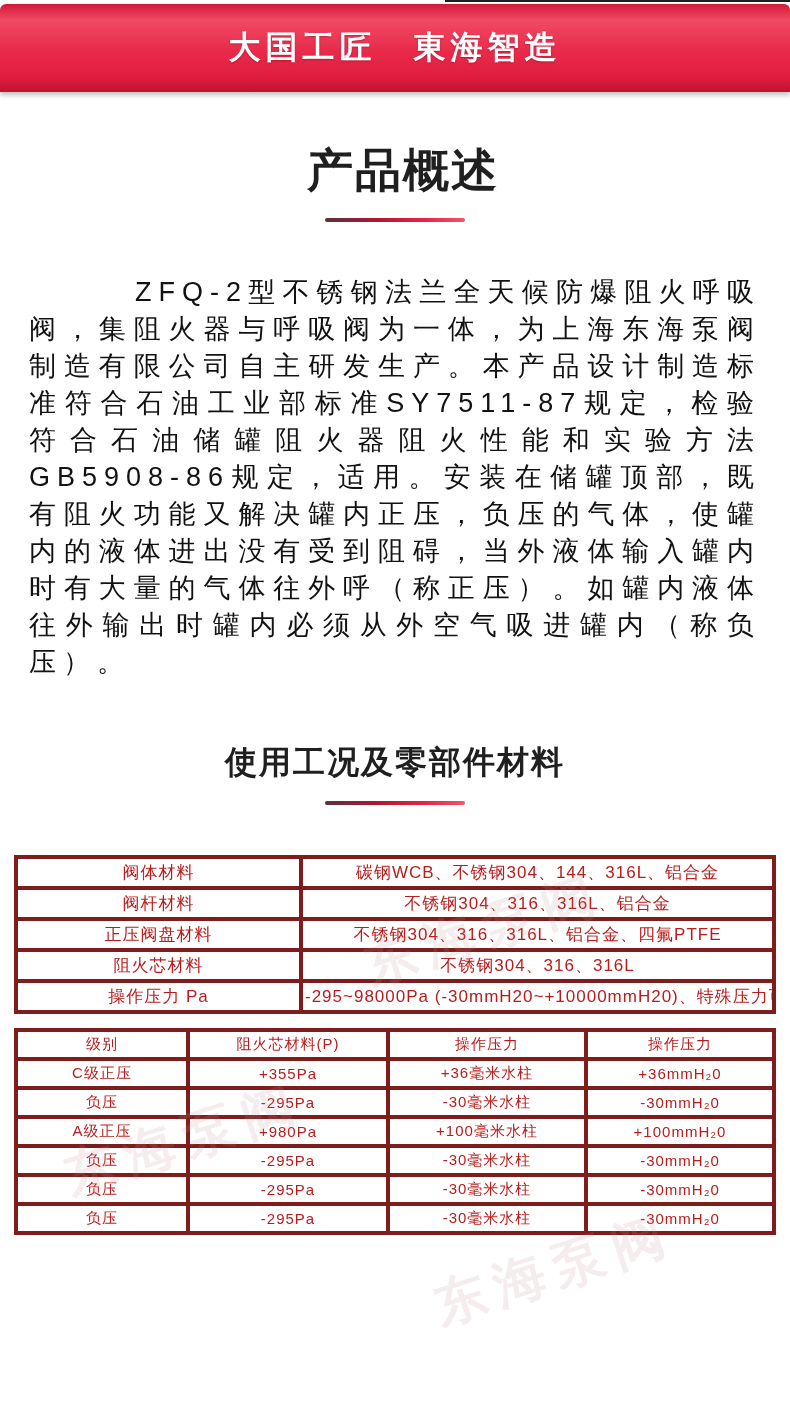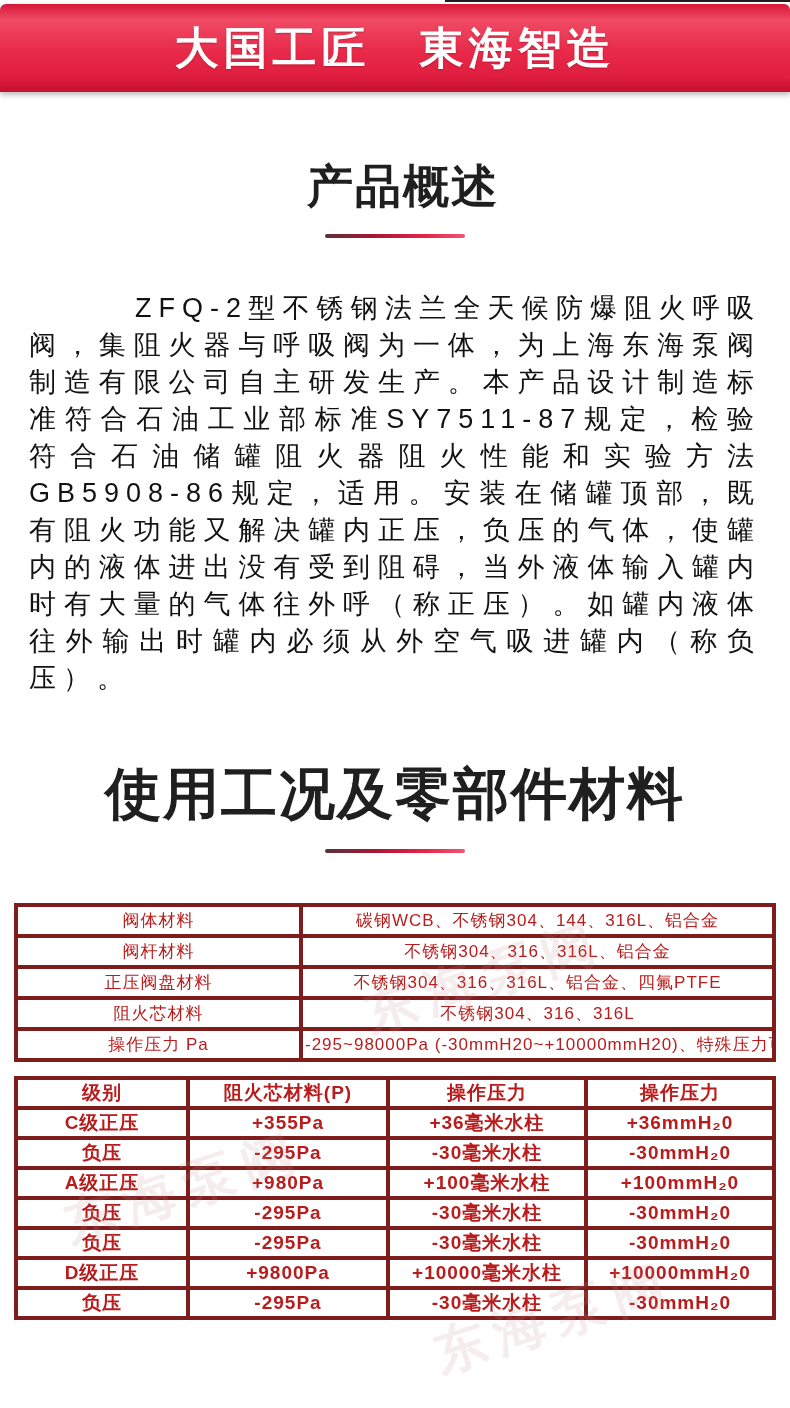--- a/index.html
+++ b/index.html
@@ -12,29 +12,29 @@
   .top-strip .dark-line{position:absolute;top:0;right:0;width:345px;height:2px;background:#1e1e1e;}
   
   .banner{
     position:relative;height:88px;
     background:linear-gradient(180deg,#d41838 0%,#f04a64 18%,#e8294a 55%,#e01f40 82%,#c40f2f 100%);
     border-radius:6px 6px 0 0;
     box-shadow:0 3px 5px rgba(70,70,70,.35);
     display:flex;align-items:center;justify-content:center;
   }
   .banner-title{
-    color:#ffffff;font-size:44px;font-weight:bold;letter-spacing:5px;
+    color:#ffffff;font-size:32px;font-weight:bold;letter-spacing:5px;
     text-shadow:0 1px 2px rgba(120,0,15,.35);
   }
   
   .sec-title{
     margin:0;text-align:center;font-weight:bold;color:#1f1f1f;letter-spacing:2px;
   }
-  .sec-title.t1{font-size:46px;padding-top:64px;margin-left:16px;}
-  .sec-title.t2{font-size:56px;padding-top:60px;}
+  .sec-title.t1{font-size:46px;padding-top:48px;margin-left:16px;}
+  .sec-title.t2{font-size:32px;padding-top:60px;}
   .title-underline{
     width:140px;height:4px;margin:16px auto 0 auto;border-radius:2px;
     background:linear-gradient(90deg,#58333a 0%,#a91734 35%,#e42348 70%,#ef5570 100%);
   }
   
   .overview-paragraph{
     width:732px;margin:52px auto 0 auto;
     font-size:27px;line-height:37px;letter-spacing:7px;
     text-align:justify;text-indent:106px;color:#121212;
   }
@@ -50,21 +50,21 @@
   .wm3{top:380px;left:430px;}
   table{border-collapse:collapse;table-layout:fixed;width:758px;margin:0 auto;background:transparent;}
   td,th{
     border:4px solid #7f1d1d;text-align:center;vertical-align:middle;
     font-weight:normal;color:#b91c1c;overflow:hidden;white-space:nowrap;
     padding:0 2px;
   }
   .materials{margin-top:50px;}
   .materials td{height:27px;font-size:17px;letter-spacing:1px;}
   .pressure{margin-top:14px;}
-  .pressure th,.pressure td{height:25px;font-size:19px;letter-spacing:1px;font-weight:bold;}
+  .pressure th,.pressure td{height:25px;font-size:15px;letter-spacing:1px;}
 </style>
 </head>
 <body>
 
 <div class="page">
 
   <div class="top-strip">
     <div class="dark-line"></div>
   </div>
 
@@ -156,26 +156,20 @@
               <td>-30毫米水柱</td>
               <td>-30mmH₂0</td>
             </tr>
             <tr>
               <td>负压</td>
               <td>-295Pa</td>
               <td>-30毫米水柱</td>
               <td>-30mmH₂0</td>
             </tr>
             <tr>
-              <td>D级正压</td>
-              <td>+9800Pa</td>
-              <td>+10000毫米水柱</td>
-              <td>+10000mmH₂0</td>
-            </tr>
-            <tr>
               <td>负压</td>
               <td>-295Pa</td>
               <td>-30毫米水柱</td>
               <td>-30mmH₂0</td>
             </tr>
           </tbody>
       </table>
     </div>
   </section>
 

